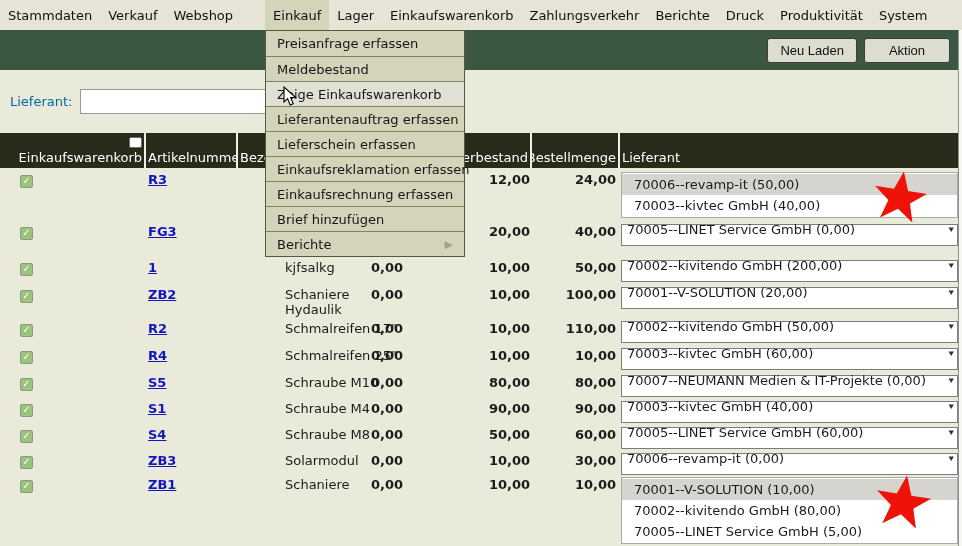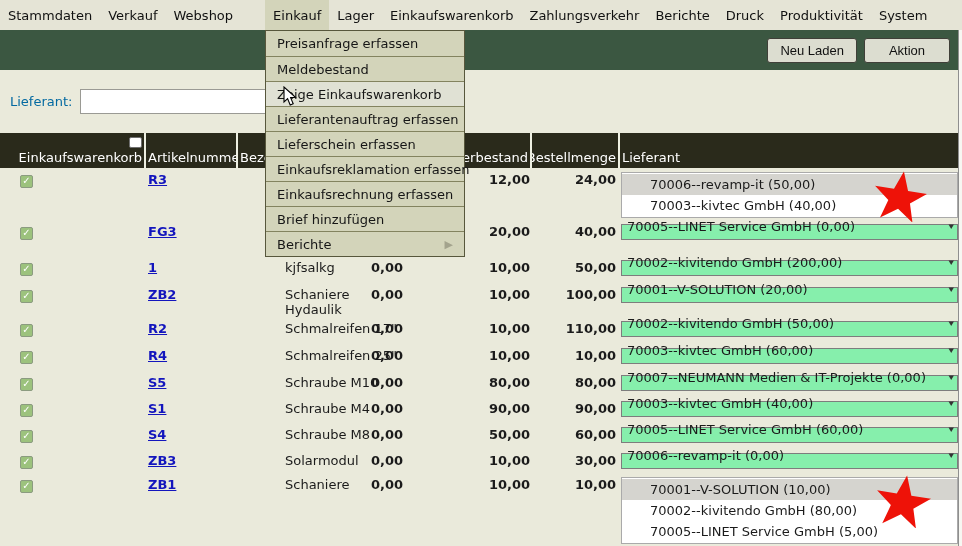--- a/index.html
+++ b/index.html
@@ -137,41 +137,41 @@
   .td.c3 { padding-left: 2px; line-height: 15px; white-space: nowrap; margin-left: 45px; }
   .td.num { text-align: right; line-height: 16px; font-weight: bold; }
   .td.n1 { padding-right: 1px; }
   .td.n2 { padding-right: 2px; }
   .td.n3 { padding-right: 4px; }
   .artlink { color: #1315bd; font-weight: bold; text-decoration: underline; }
   
   .sel {
     margin-left: 1px;
     width: 337px;
-    height: 16px;
-    background: #86efac;
+    height: 22px;
+    background: #ffffff;
     border: 1px solid #7d7d7d;
     display: flex;
     align-items: center;
     justify-content: space-between;
     padding: 0 3px 12px 5px;
   }
   .sel-text { white-space: nowrap; overflow: hidden; }
   .sel-arrow { color: #333; font-size: 9px; transform: scaleX(1.2); }
   .listbox {
     margin-left: 1px;
     width: 337px;
     background: #fff;
     border: 1px solid #aaa;
     padding: 1px 0;
   }
   .opt {
     height: 21px;
     line-height: 21px;
-    padding-left: 28px;
+    padding-left: 12px;
     white-space: nowrap;
     overflow: hidden;
   }
   .opt.selected { background: #d5d4cf; }
   
   .star { position: absolute; z-index: 55; }
   .star1 { left: 869; top: 170px; left: 869px; }
   .star2 { left: 871px; top: 474px; }
   .cursor { position: absolute; left: 283px; top: 86px; z-index: 70; }
   .sliver {

